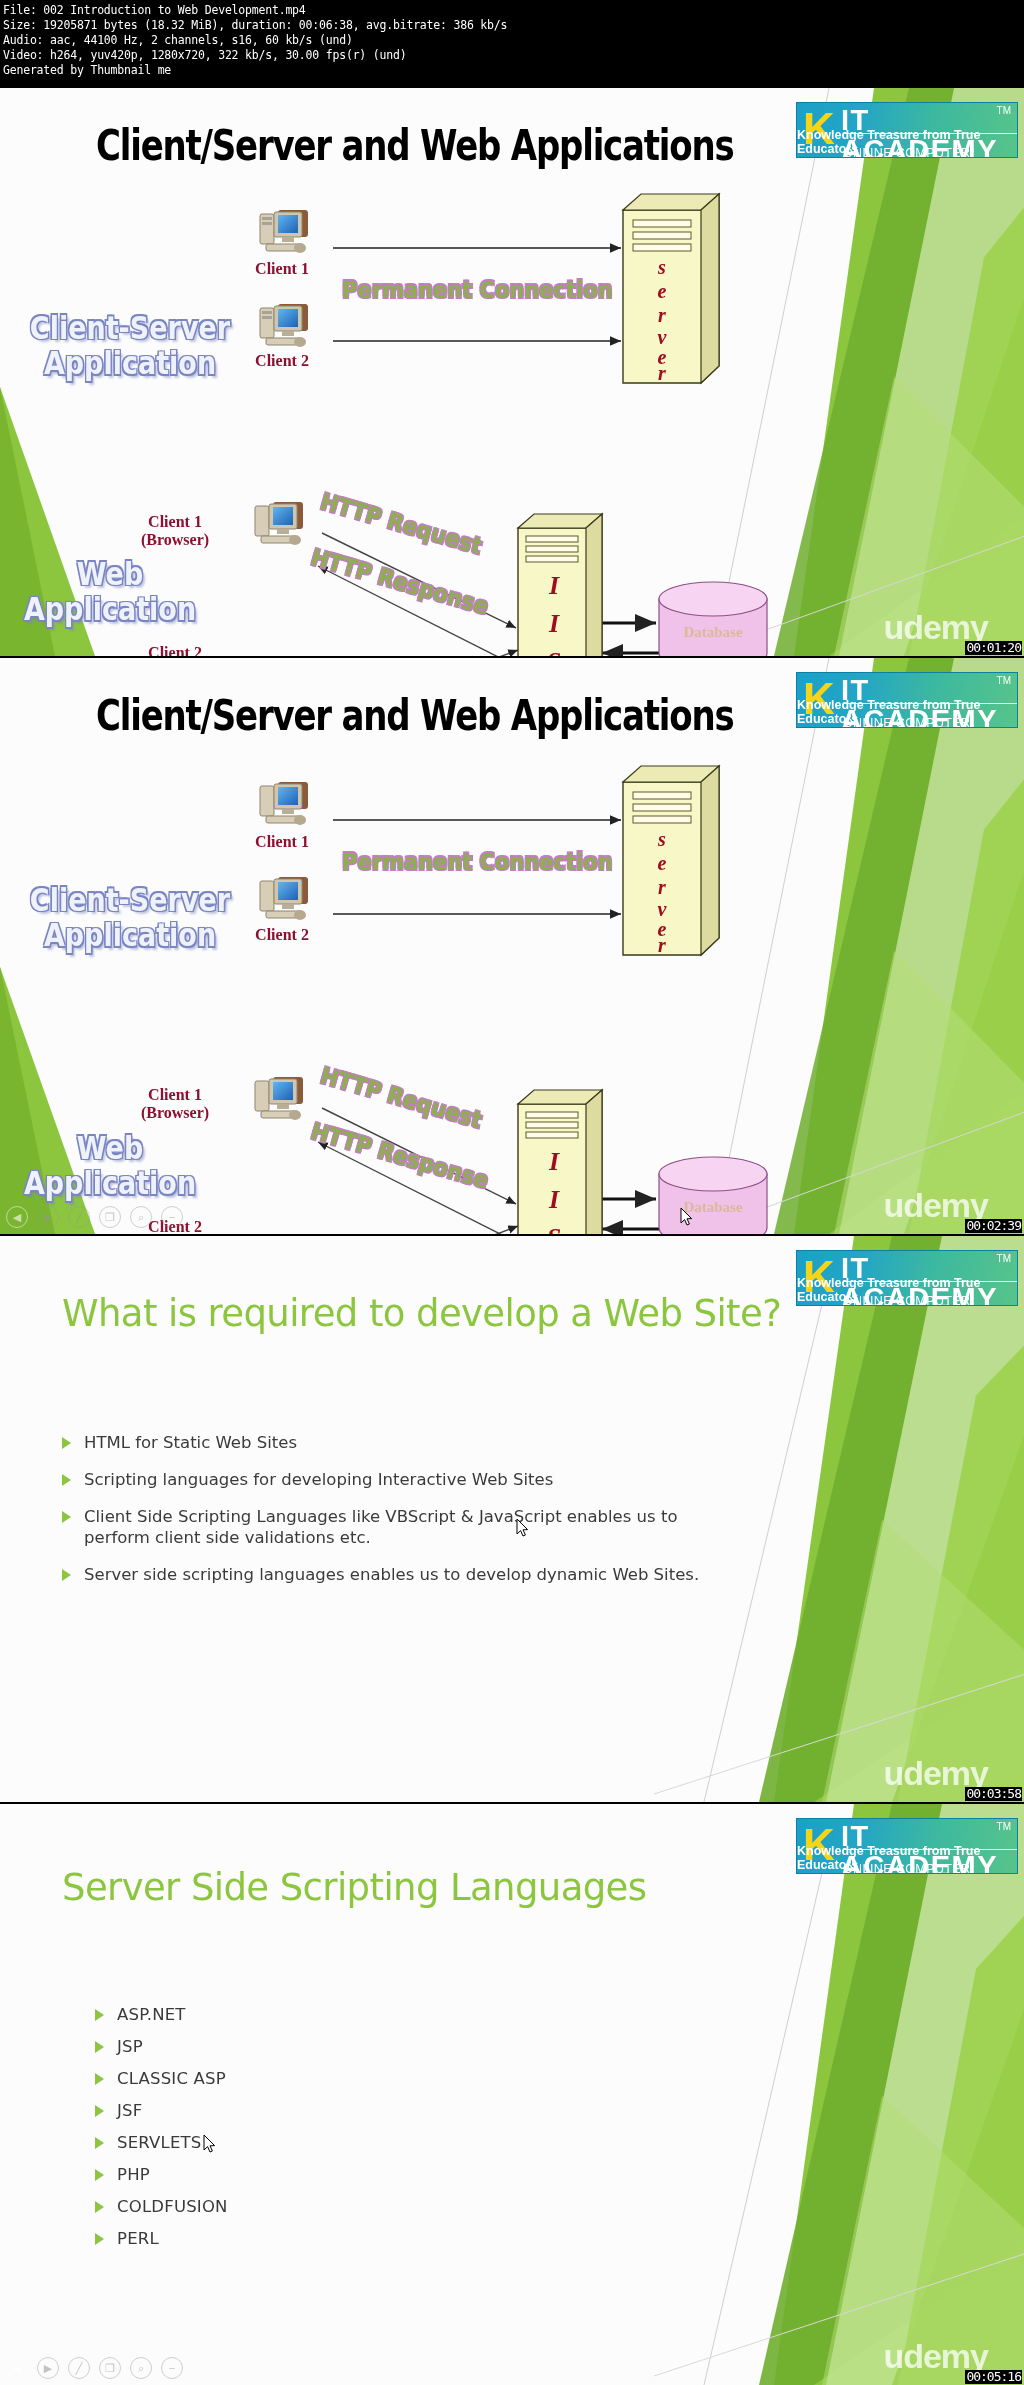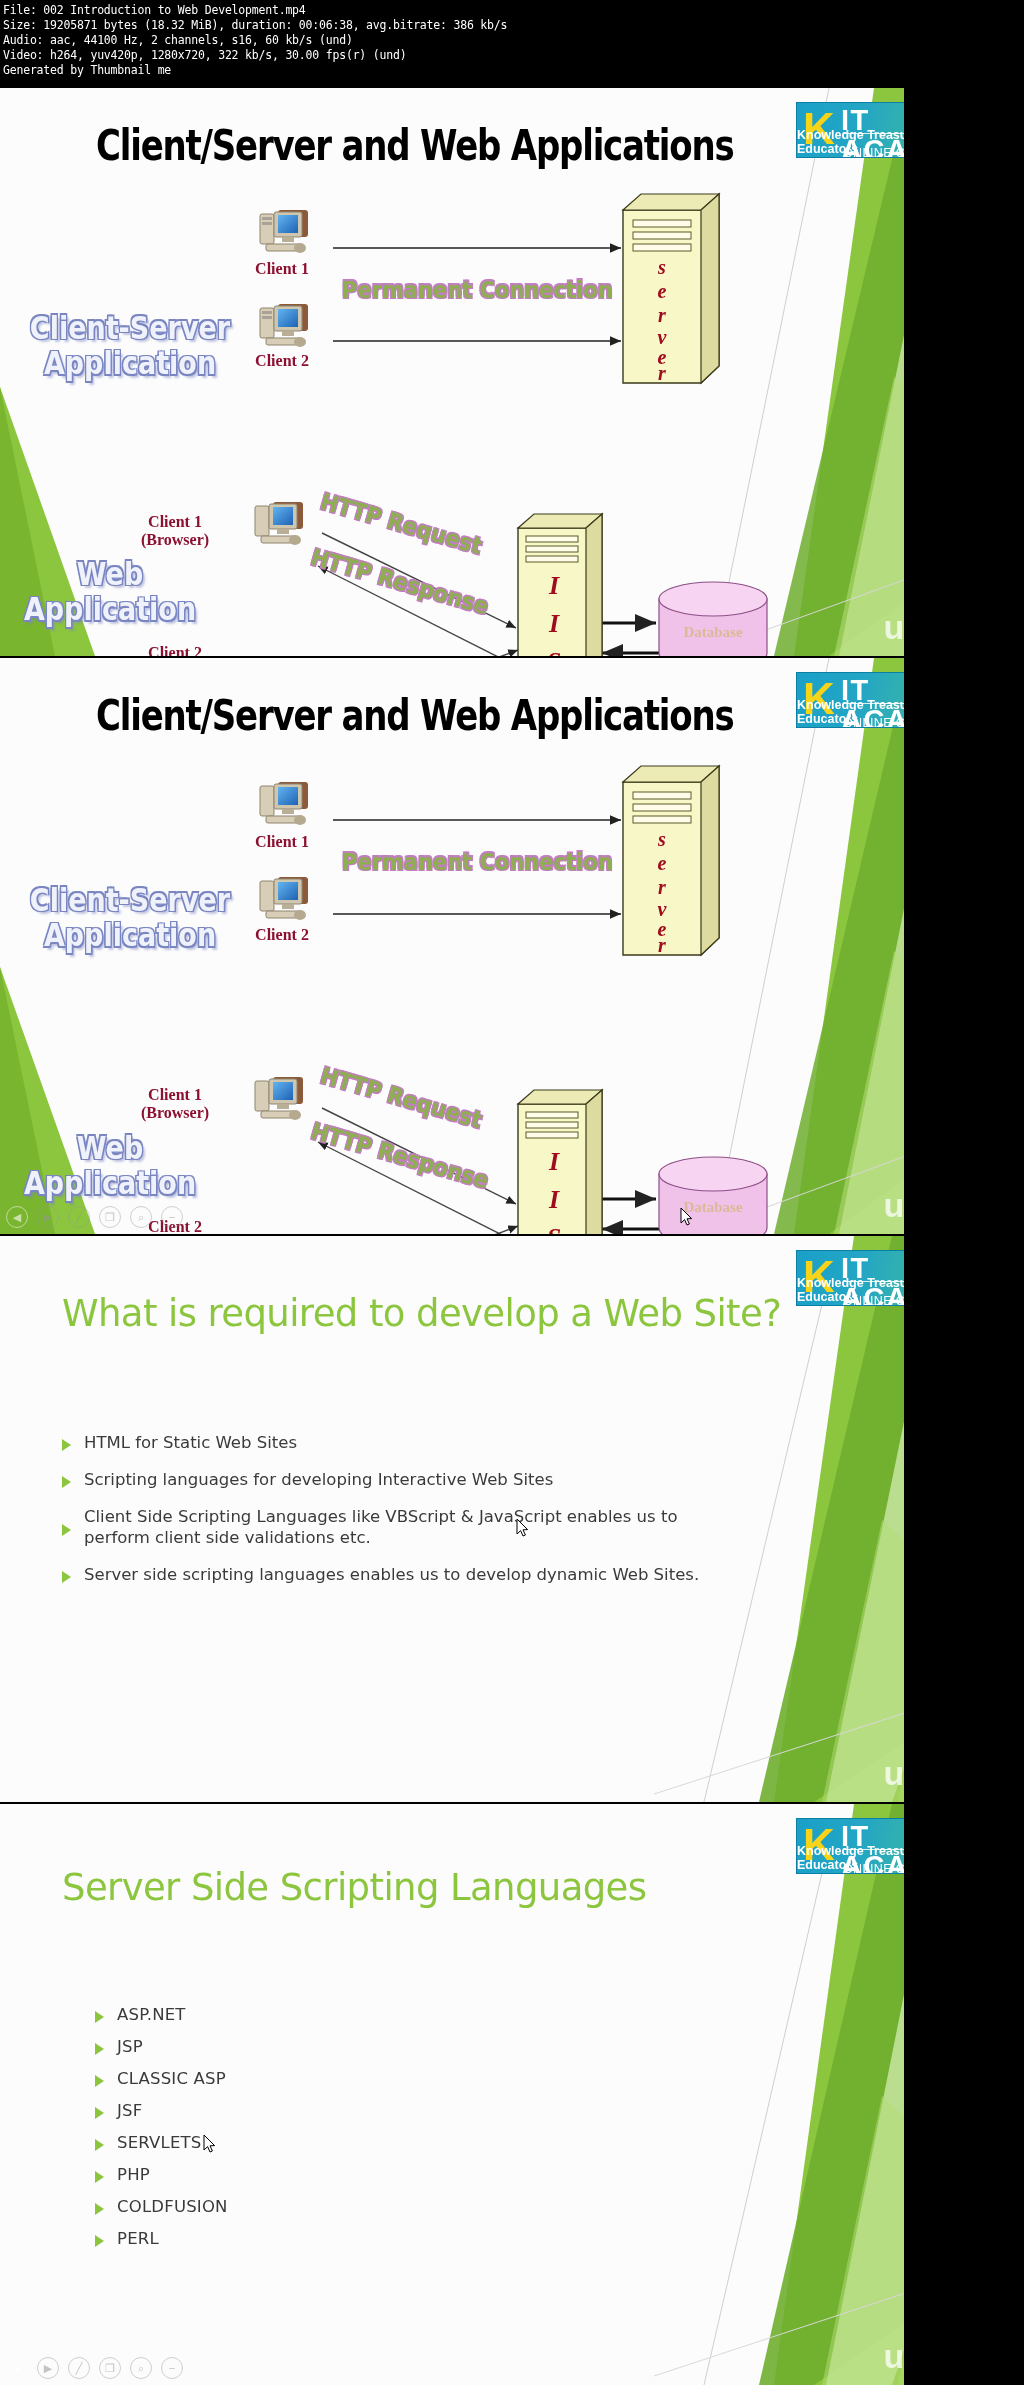--- a/index.html
+++ b/index.html
@@ -1,21 +1,21 @@
 <!DOCTYPE html>
 <html><head>
 <meta charset="utf-8">
 <style>
   * { box-sizing: border-box; margin: 0; padding: 0; }
   html, body {
     width: 1024px;
     background: #000;
     font-family: "Liberation Sans", sans-serif;
   }
-  .page { width: 904px; height: 2385px; position: relative; background: #000; overflow: hidden; }
+  .page { width: 1024px; height: 2385px; position: relative; background: #000; overflow: hidden; }
 
   
   .infobar {
     position: absolute; left: 0; top: 0; width: 1024px; height: 88px;
     background: #000; color: #ffffff;
     font-family: "DejaVu Sans Mono", monospace;
     font-size: 11.5px; line-height: 15px;
     padding: 3px 0 0 3px; letter-spacing: -0.2px;
     white-space: nowrap;
   }
@@ -126,21 +126,21 @@
   .arrows { position: absolute; inset: 0; z-index: 3; pointer-events: none; }
 
   
   .bul-title {
     position: absolute; z-index: 5;
     color: #8cc63e; font-size: 37px; font-weight: normal;
     font-family: "DejaVu Sans", sans-serif; letter-spacing: -0.6px;
     white-space: nowrap;
   }
   .bullets { position: absolute; z-index: 5; }
-  .bullet { display: flex; align-items: center; margin-bottom: 16px; }
+  .bullet { display: flex; align-items: flex-start; margin-bottom: 16px; }
   .bullet .tri {
     flex: 0 0 auto; width: 0; height: 0; margin: 5px 13px 0 0;
     border-left: 9px solid #8cc63e; border-top: 6px solid transparent;
     border-bottom: 6px solid transparent;
   }
   .bullet .btxt {
     color: #3a3a3a; font-size: 16.5px; line-height: 21px;
     font-family: "DejaVu Sans", sans-serif; max-width: 640px;
   }
   .bullets.tight .bullet { margin-bottom: 11px; padding-left: 33px; }

